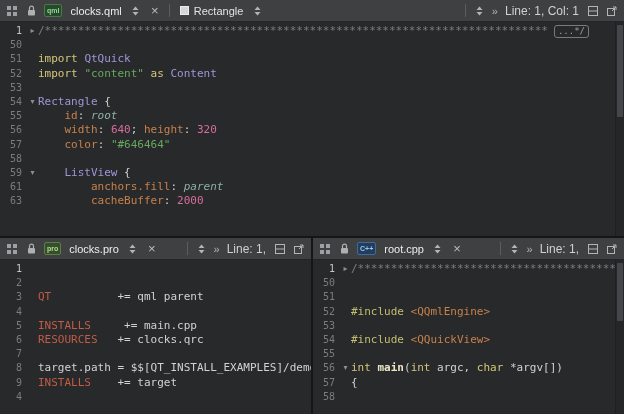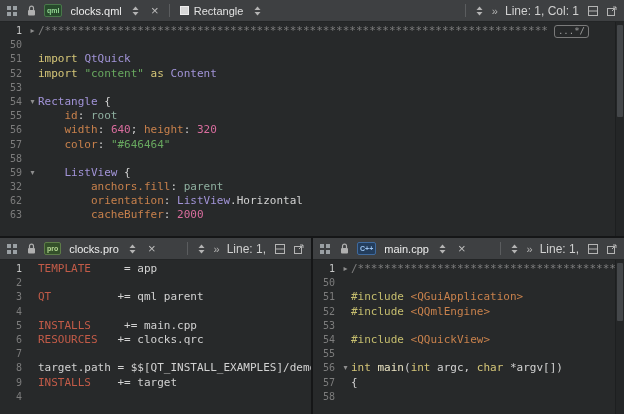--- a/index.html
+++ b/index.html
@@ -34,25 +34,25 @@
   .fold{width:11px;flex:none;text-align:center;color:#8e8e8e;font-size:8px;font-family:"DejaVu Sans",sans-serif}
   .ct{flex:1;overflow:hidden;color:#d2d2d2}
   .foldbox{display:inline-block;border:1px solid #7a7a7a;border-radius:3px;color:#a0a0a0;padding:0 3px;font-size:9px;line-height:11px;margin-left:6px}
 
   .tk-comment{color:#7e7e7e}
   .tk-keyword{color:#d5c678}
   .tk-type{color:#a294d8}
   .tk-property{color:#c8814c}
   .tk-string{color:#68a85f}
   .tk-number{color:#d96d9e}
-  .tk-binding{color:#8fb0a0;}
+  .tk-binding{color:#8fb0a0;font-style:italic}
   .tk-variable{color:#c25b48}
   .tk-preproc{color:#c5bd6e}
   .tk-include{color:#c8814c}
-  .tk-function{color:#ece5c3;font-weight:normal}
+  .tk-function{color:#ece5c3;font-weight:bold}
   .tk-function2{color:#c8814c}
   .tk-plain{color:#d2d2d2}
 
   .vscroll{position:absolute;top:0;right:0;bottom:0;width:9px;background:#242627;border-left:1px solid #1d1f20}
   .vthumb{position:absolute;left:1px;right:1px;background:#44474a;border-radius:1px}
 </style>
 </head>
 <body>
 
 <div class="window">
@@ -124,22 +124,21 @@
         <div class="cl"><span class="ln">50</span><span class="fold"></span><span class="ct"></span></div>
         <div class="cl"><span class="ln">51</span><span class="fold"></span><span class="ct"><span class="tk-keyword">import</span><span class="tk-plain"> </span><span class="tk-type">QtQuick</span></span></div>
         <div class="cl"><span class="ln">52</span><span class="fold"></span><span class="ct"><span class="tk-keyword">import</span><span class="tk-plain"> </span><span class="tk-string">"content"</span><span class="tk-plain"> </span><span class="tk-keyword">as</span><span class="tk-plain"> </span><span class="tk-type">Content</span></span></div>
         <div class="cl"><span class="ln">53</span><span class="fold"></span><span class="ct"></span></div>
         <div class="cl"><span class="ln">54</span><span class="fold">▾</span><span class="ct"><span class="tk-type">Rectangle</span><span class="tk-plain"> {</span></span></div>
         <div class="cl"><span class="ln">55</span><span class="fold"></span><span class="ct"><span class="tk-plain">    </span><span class="tk-property">id</span><span class="tk-plain">: </span><span class="tk-binding">root</span></span></div>
         <div class="cl"><span class="ln">56</span><span class="fold"></span><span class="ct"><span class="tk-plain">    </span><span class="tk-property">width</span><span class="tk-plain">: </span><span class="tk-number">640</span><span class="tk-plain">; </span><span class="tk-property">height</span><span class="tk-plain">: </span><span class="tk-number">320</span></span></div>
         <div class="cl"><span class="ln">57</span><span class="fold"></span><span class="ct"><span class="tk-plain">    </span><span class="tk-property">color</span><span class="tk-plain">: </span><span class="tk-string">"#646464"</span></span></div>
         <div class="cl"><span class="ln">58</span><span class="fold"></span><span class="ct"></span></div>
         <div class="cl"><span class="ln">59</span><span class="fold">▾</span><span class="ct"><span class="tk-plain">    </span><span class="tk-type">ListView</span><span class="tk-plain"> {</span></span></div>
-        <div class="cl"><span class="ln">32</span><span class="fold"></span><span class="ct"><span class="tk-plain">        </span><span class="tk-property">anchors.fill</span><span class="tk-plain">: </span><span class="tk-binding">parent</span></span></div>
-        <div class="cl"><span class="ln">62</span><span class="fold"></span><span class="ct"><span class="tk-plain">        </span><span class="tk-property">orientation</span><span class="tk-plain">: </span><span class="tk-type">ListView</span><span class="tk-plain">.Horizontal</span></span></div>
+        <div class="cl"><span class="ln">61</span><span class="fold"></span><span class="ct"><span class="tk-plain">        </span><span class="tk-property">anchors.fill</span><span class="tk-plain">: </span><span class="tk-binding">parent</span></span></div>
         <div class="cl"><span class="ln">63</span><span class="fold"></span><span class="ct"><span class="tk-plain">        </span><span class="tk-property">cacheBuffer</span><span class="tk-plain">: </span><span class="tk-number">2000</span></span></div>
       </div>
   </div>
 
   <div class="hsplit"></div>
 
   <div class="bottomrow">
 
     <div class="pane" style="width:311px;flex:none">
       <div class="toolbar">
@@ -183,21 +182,21 @@
             </svg>
           </span>
         <span class="tbi">
             <svg width="12" height="12" viewBox="0 0 12 12">
               <rect x="1.5" y="3.5" width="7" height="7" fill="none" stroke="#b4b4b4"></rect>
               <path d="M6 6 10 2M7 2h3v3" fill="none" stroke="#b4b4b4"></path>
             </svg>
           </span>
       </div>
       <div class="editor">
-          <div class="cl"><span class="ln cur">1</span><span class="fold"></span><span class="ct"><span class="tk-variable">TEMPLATE</span><span class="tk-plain">     = app</span></span></div>
+          <div class="cl"><span class="ln cur">1</span><span class="fold"></span></div>
           <div class="cl"><span class="ln">2</span><span class="fold"></span><span class="ct"></span></div>
           <div class="cl"><span class="ln">3</span><span class="fold"></span><span class="ct"><span class="tk-variable">QT</span><span class="tk-plain">          += qml parent</span></span></div>
           <div class="cl"><span class="ln">4</span><span class="fold"></span><span class="ct"></span></div>
           <div class="cl"><span class="ln">5</span><span class="fold"></span><span class="ct"><span class="tk-variable">INSTALLS</span><span class="tk-plain">     += main.cpp</span></span></div>
           <div class="cl"><span class="ln">6</span><span class="fold"></span><span class="ct"><span class="tk-variable">RESOURCES</span><span class="tk-plain">   += clocks.qrc</span></span></div>
           <div class="cl"><span class="ln">7</span><span class="fold"></span><span class="ct"></span></div>
           <div class="cl"><span class="ln">8</span><span class="fold"></span><span class="ct"><span class="tk-plain">target.path = $$[QT_INSTALL_EXAMPLES]/demo</span></span></div>
           <div class="cl"><span class="ln">9</span><span class="fold"></span><span class="ct"><span class="tk-variable">INSTALLS</span><span class="tk-plain">    += target</span></span></div>
           <div class="cl"><span class="ln">4</span><span class="fold"></span><span class="ct"></span></div>
         </div>
@@ -215,21 +214,21 @@
               <rect x="7" y="7" width="4" height="4" fill="#9aa0a4"></rect>
             </svg>
           </span>
         <span class="tbi">
             <svg width="11" height="12" viewBox="0 0 11 12">
               <path d="M3.5 5V3.2a2 2 0 0 1 4 0V5" fill="none" stroke="#b0b0b0" stroke-width="1.2"></path>
               <rect x="2" y="5" width="7" height="5.5" rx="1" fill="#b0b0b0"></rect>
             </svg>
           </span>
         <span class="badge badge-cpp">C++</span>
-        <span class="fname">main.cpp</span>
+        <span class="fname">root.cpp</span>
         <span class="tbi">
             <svg width="9" height="12" viewBox="0 0 9 12">
               <path d="M4.5 1.5 7.5 5h-6z" fill="#b4b4b4"></path>
               <path d="M4.5 10.5 1.5 7h6z" fill="#b4b4b4"></path>
             </svg>
           </span>
         <span class="tbi closex">×</span>
         <span class="flexsp"></span>
         <span class="vsep"></span>
         <span class="tbi">
@@ -252,21 +251,21 @@
               <path d="M6 6 10 2M7 2h3v3" fill="none" stroke="#b4b4b4"></path>
             </svg>
           </span>
       </div>
       <div class="editor">
         <div class="vscroll">
             <div class="vthumb" style="top:3px;height:58px"></div>
           </div>
       <div class="cl"><span class="ln cur">1</span><span class="fold">▸</span><span class="ct"><span class="tk-comment">/***********************************************************</span></span></div>
           <div class="cl"><span class="ln">50</span><span class="fold"></span><span class="ct"></span></div>
-          <div class="cl"><span class="ln">51</span><span class="fold"></span><span class="ct"><span class="tk-preproc">#include </span><span class="tk-include">&lt;QGuiApplication&gt;</span></span></div>
+          <div class="cl"><span class="ln">51</span><span class="fold"></span></div>
           <div class="cl"><span class="ln">52</span><span class="fold"></span><span class="ct"><span class="tk-preproc">#include </span><span class="tk-include">&lt;QQmlEngine&gt;</span></span></div>
           <div class="cl"><span class="ln">53</span><span class="fold"></span></div>
           <div class="cl"><span class="ln">54</span><span class="fold"></span><span class="ct"><span class="tk-preproc">#include </span><span class="tk-include">&lt;QQuickView&gt;</span></span></div>
           <div class="cl"><span class="ln">55</span><span class="fold"></span><span class="ct"></span></div>
           <div class="cl"><span class="ln">56</span><span class="fold">▾</span><span class="ct"><span class="tk-keyword">int</span><span class="tk-plain"> </span><span class="tk-function">main</span><span class="tk-plain">(</span><span class="tk-keyword">int</span><span class="tk-plain"> argc, </span><span class="tk-keyword">char</span><span class="tk-plain"> *argv[])</span></span></div>
           <div class="cl"><span class="ln">57</span><span class="fold"></span><span class="ct"><span class="tk-plain">{</span></span></div>
           <div class="cl"><span class="ln">58</span><span class="fold"></span><span class="ct"><span class="tk-plain">    </span></span></div>
         </div>
     </div>
 

